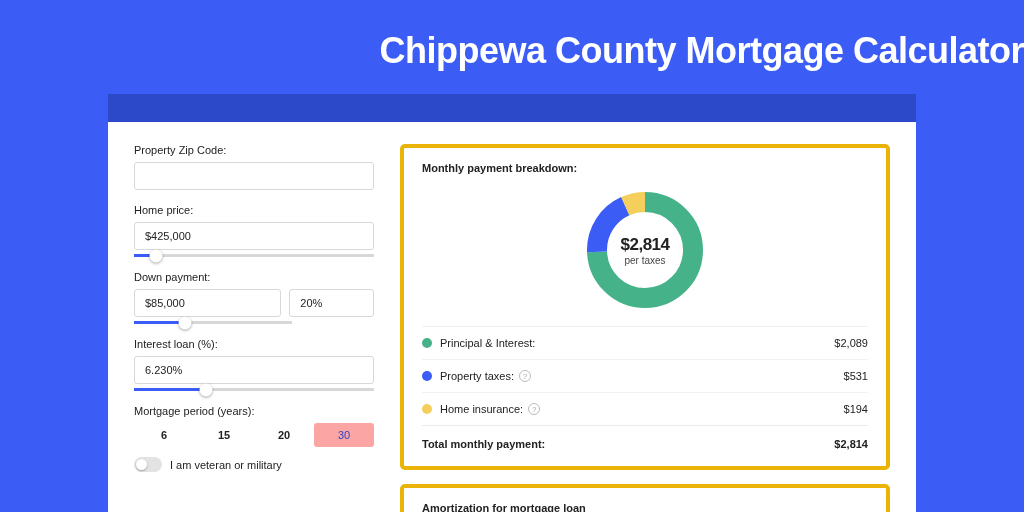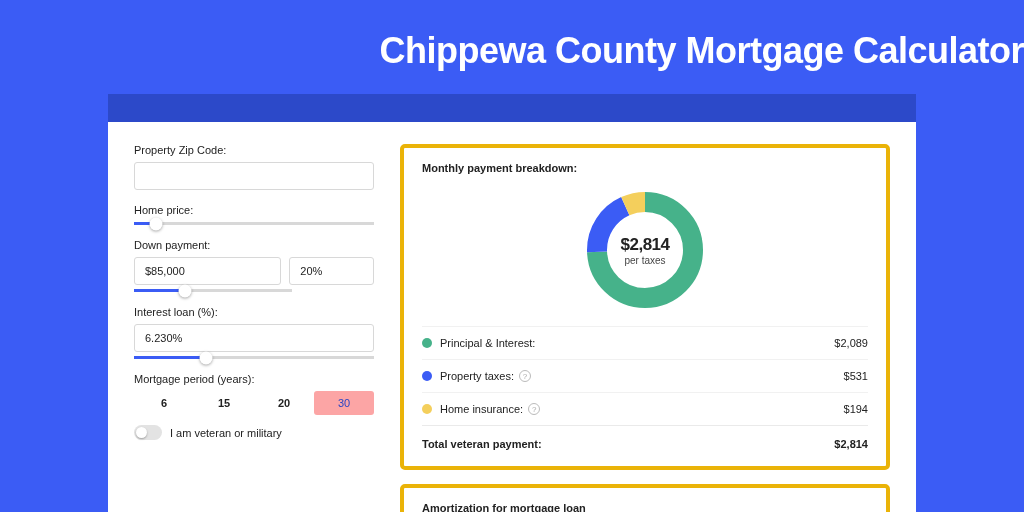--- a/index.html
+++ b/index.html
@@ -53,20 +53,21 @@
 
   <div class="left">
 
     <div class="group">
       <div class="lbl">Property Zip Code:</div>
       <input class="inp" value="" style="">
     </div>
 
     <div class="group">
       <div class="lbl">Home price:</div>
+      <input class="inp" value="$425,000" style="">
       <div class="slider">
         <div class="fill" style="width:9%"></div>
           <div class="thumb" style="left:9%"></div>
       </div>
     </div>
 
     <div class="group">
       <div class="lbl">Down payment:</div>
       <div class="dprow">
         <input class="inp" style="flex: 2 1 0%;" value="$85,000">
@@ -142,21 +143,21 @@
       </div>
       <div class="row">
         <span class="dot d-hi"></span>
         <span class="name">
             <span>Home insurance:</span>
           <span class="info">?</span>
           </span>
         <span class="val">$194</span>
       </div>
       <div class="total">
-        <span class="name">Total veteran payment:</span>
+        <span class="name">Total monthly payment:</span>
         <span>$2,814</span>
       </div>
     </div>
 
     <div class="card">
       <div class="card-title">Amortization for mortgage loan</div>
 
     </div>
 
   </div>

